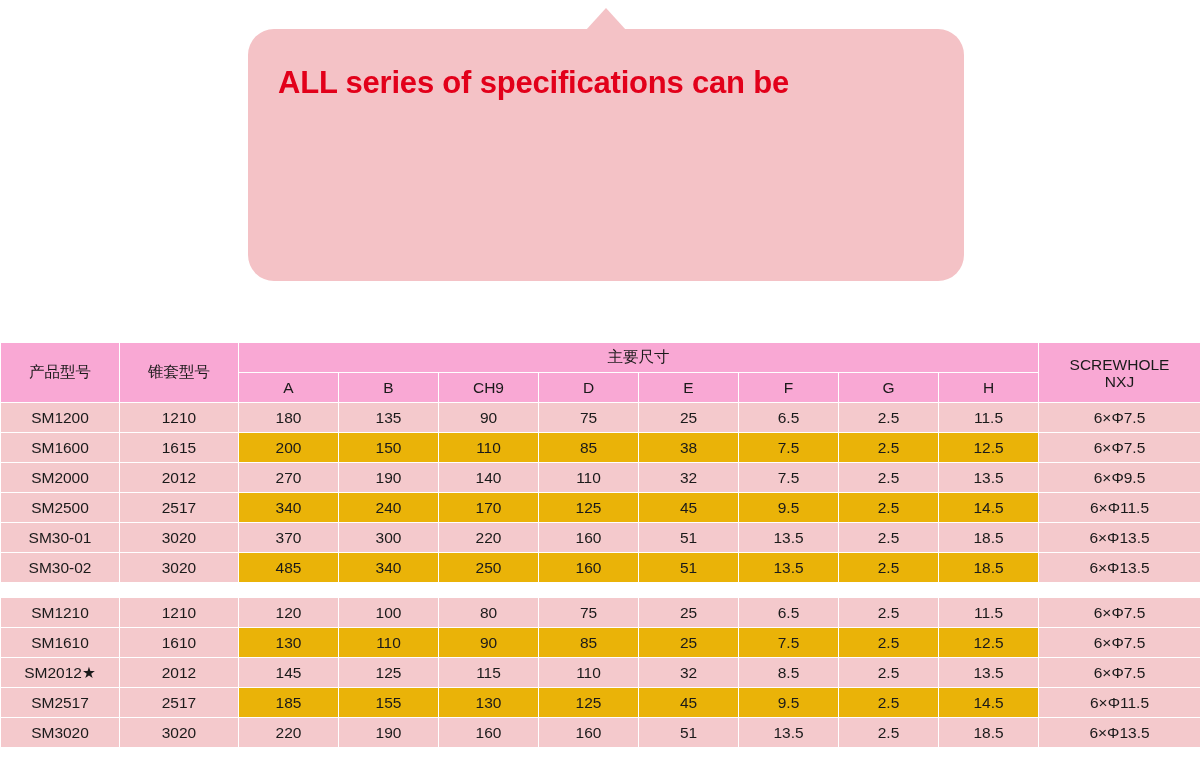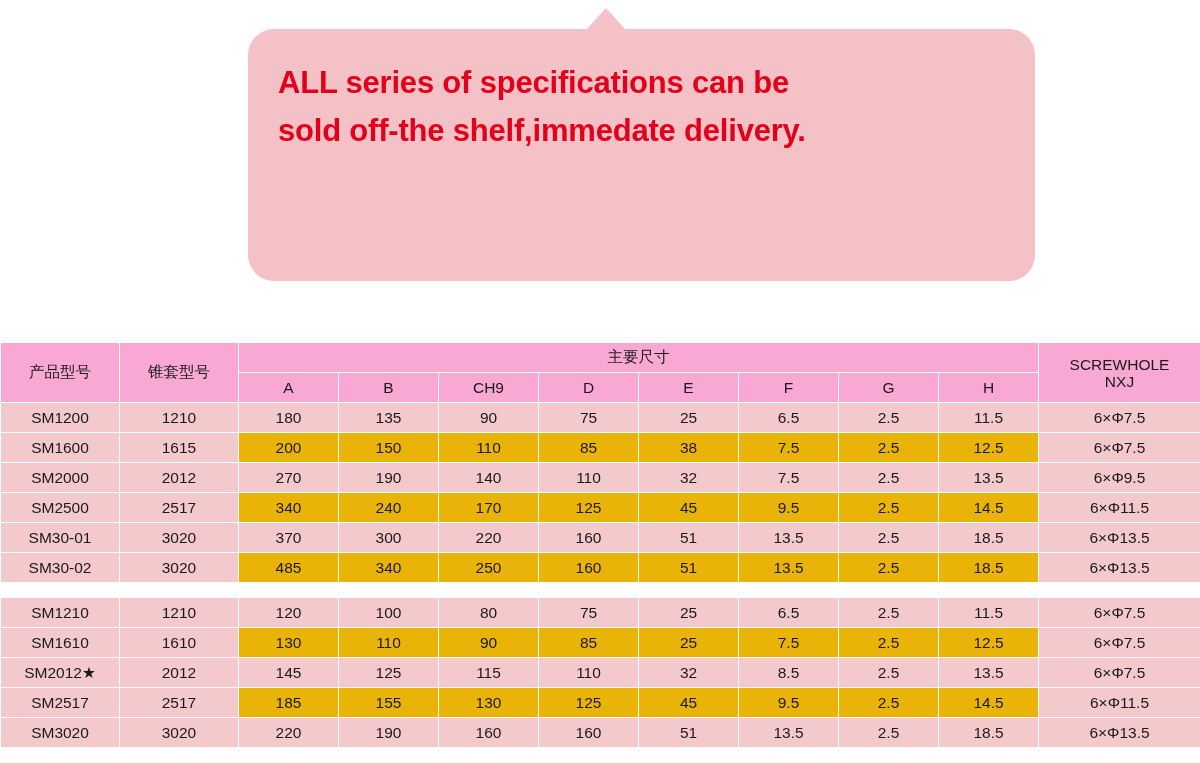--- a/index.html
+++ b/index.html
@@ -29,21 +29,21 @@
     width: 0;
     height: 0;
     border-left: 20px solid transparent;
     border-right: 20px solid transparent;
     border-bottom: 22px solid #f4c2c6;
   }
   .callout-box {
     position: absolute;
     top: 21px;
     left: 0;
-    width: 787px;
+    width: 716px;
     height: 252px;
     background: #f4c2c6;
     border-radius: 26px;
     box-sizing: border-box;
     padding: 30px 34px 0 30px;
   }
   .callout-line {
     color: #e2001a;
     font-weight: bold;
     font-size: 31px;
@@ -95,21 +95,20 @@
 
   .c-model { font-size: 15.5px; }
 </style>
 </head>
 <body>
 
 <div class="callout-wrap">
   <div class="callout-tail"></div>
   <div class="callout-box">
     <div class="callout-line">ALL series of specifications can be</div>
-    <div class="callout-line">sold off-the shelf,immedate delivery.</div>
   </div>
 </div>
 
 <table class="spec-table">
   <colgroup>
     <col style="width:119px">
       <col style="width:119px">
     <col style="width:100px">
       <col style="width:100px">
       <col style="width:100px">

